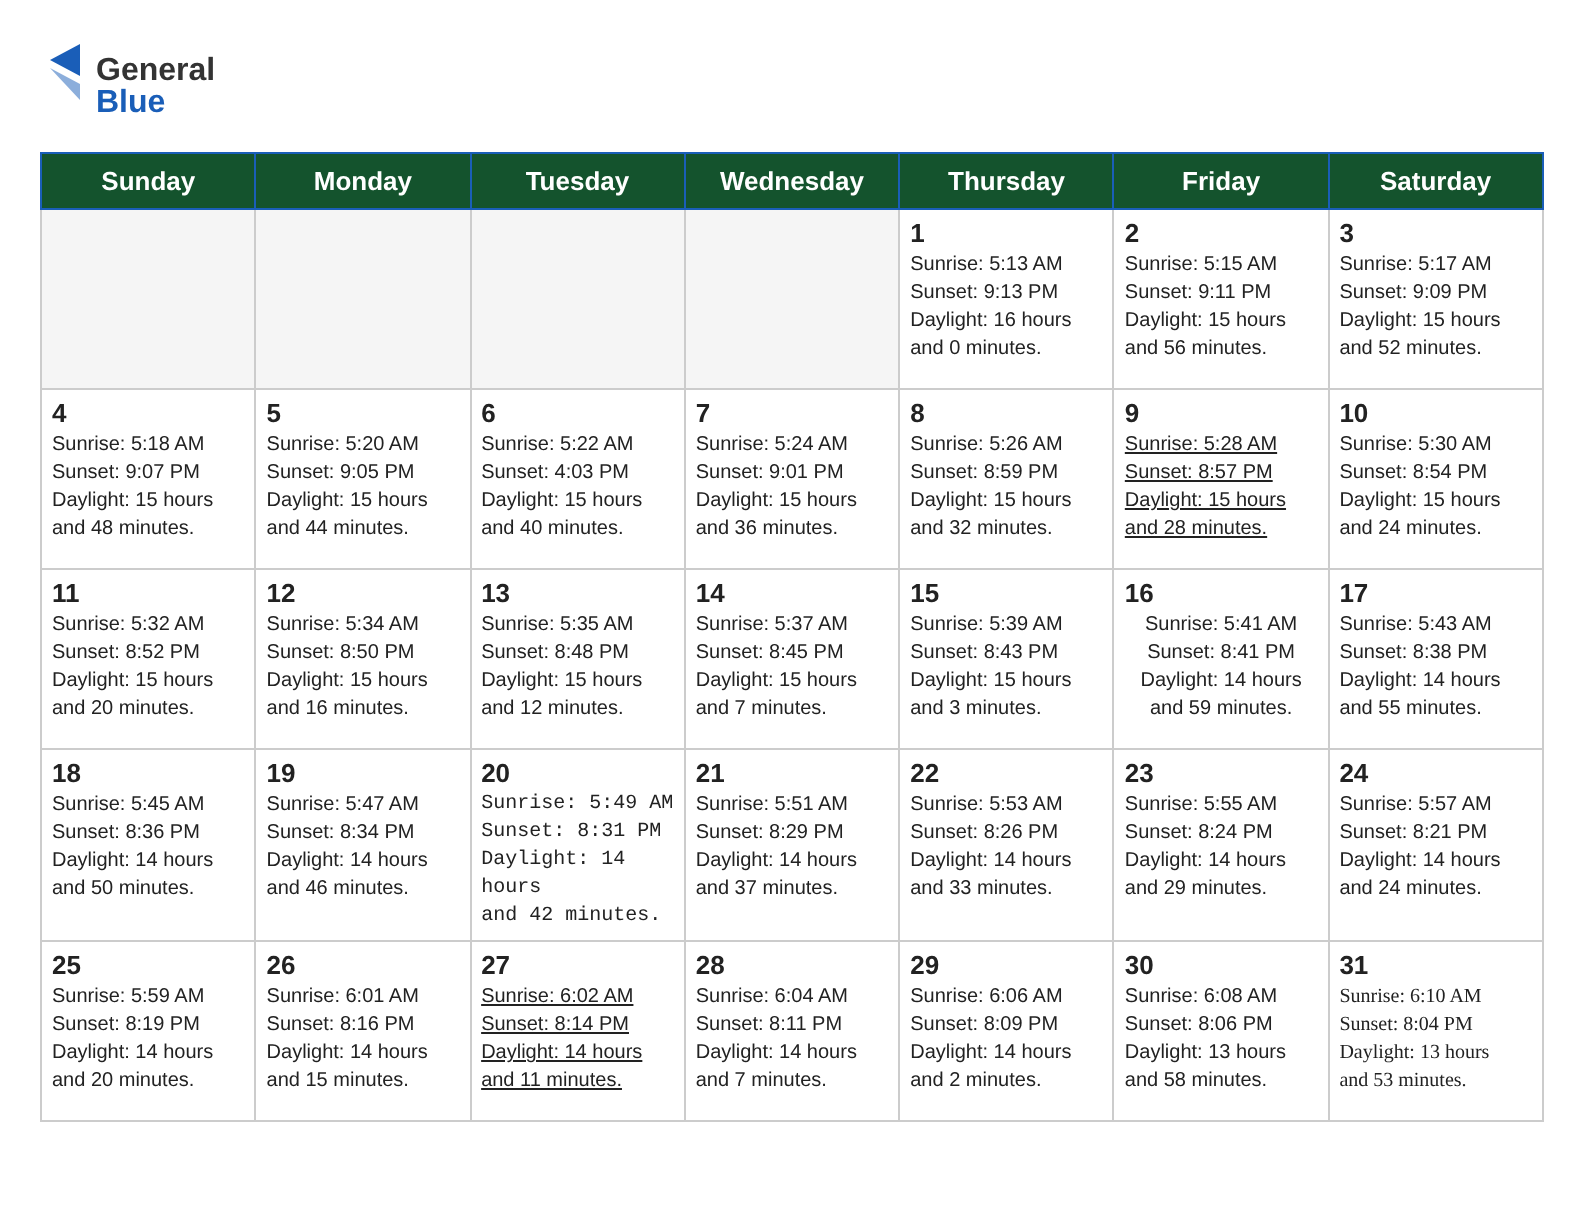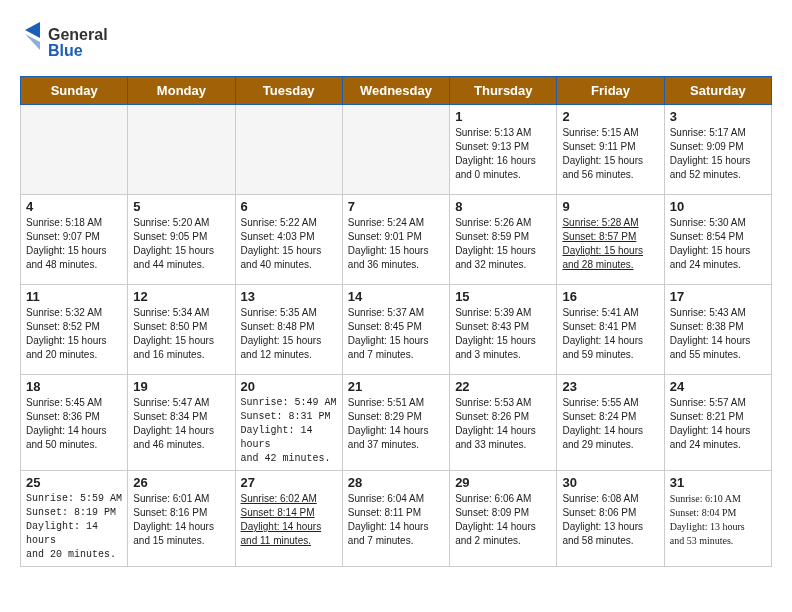--- a/index.html
+++ b/index.html
@@ -34,21 +34,21 @@
       font-size: 18px;
       color: #444;
       font-weight: normal;
     }
     table {
       width: 100%;
       border-collapse: collapse;
       table-layout: fixed;
     }
     th {
-      background-color: #a16207;
+      background-color: #14532d;
       color: #fff;
       text-align: center;
       padding: 6px 4px;
       font-size: 13px;
       font-weight: bold;
       border: 1px solid #1a5eb8;
     }
     td {
       vertical-align: top;
       border: 1px solid #ccc;
@@ -213,21 +213,21 @@
         </td>
         <td>
           <span class="day-number">15</span>
           <div class="day-info" style="white-space: pre-line;">Sunrise: 5:39 AM
 Sunset: 8:43 PM
 Daylight: 15 hours
 and 3 minutes.</div>
         </td>
         <td>
           <span class="day-number">16</span>
-          <div class="day-info" style="white-space: pre-line;">Sunrise: 5:41 AM
+          <div class="day-info" style="white-space: pre-line; text-align: center;">Sunrise: 5:41 AM
 Sunset: 8:41 PM
 Daylight: 14 hours
 and 59 minutes.</div>
         </td>
         <td>
           <span class="day-number">17</span>
           <div class="day-info" style="white-space: pre-line;">Sunrise: 5:43 AM
 Sunset: 8:38 PM
 Daylight: 14 hours
 and 55 minutes.</div>
@@ -280,21 +280,21 @@
           <span class="day-number">24</span>
           <div class="day-info" style="white-space: pre-line;">Sunrise: 5:57 AM
 Sunset: 8:21 PM
 Daylight: 14 hours
 and 24 minutes.</div>
         </td>
       </tr>
       <tr>
         <td>
           <span class="day-number">25</span>
-          <div class="day-info" style="white-space: pre-line; font-family: Liberation Mono, monospace;">Sunrise: 5:59 AM
+          <div class="day-info" style="white-space: pre-line;">Sunrise: 5:59 AM
 Sunset: 8:19 PM
 Daylight: 14 hours
 and 20 minutes.</div>
         </td>
         <td>
           <span class="day-number">26</span>
           <div class="day-info" style="white-space: pre-line;">Sunrise: 6:01 AM
 Sunset: 8:16 PM
 Daylight: 14 hours
 and 15 minutes.</div>

